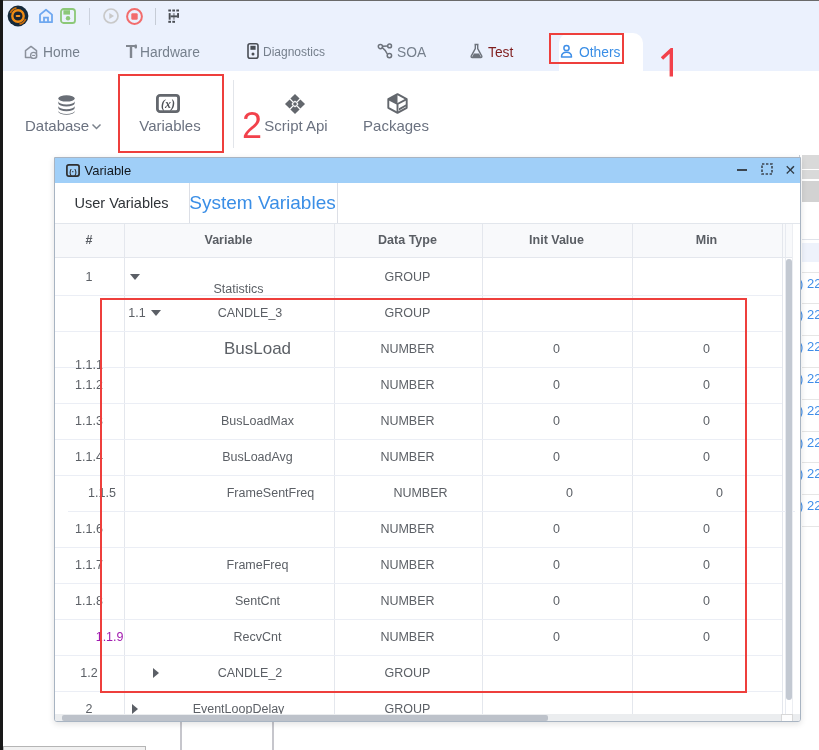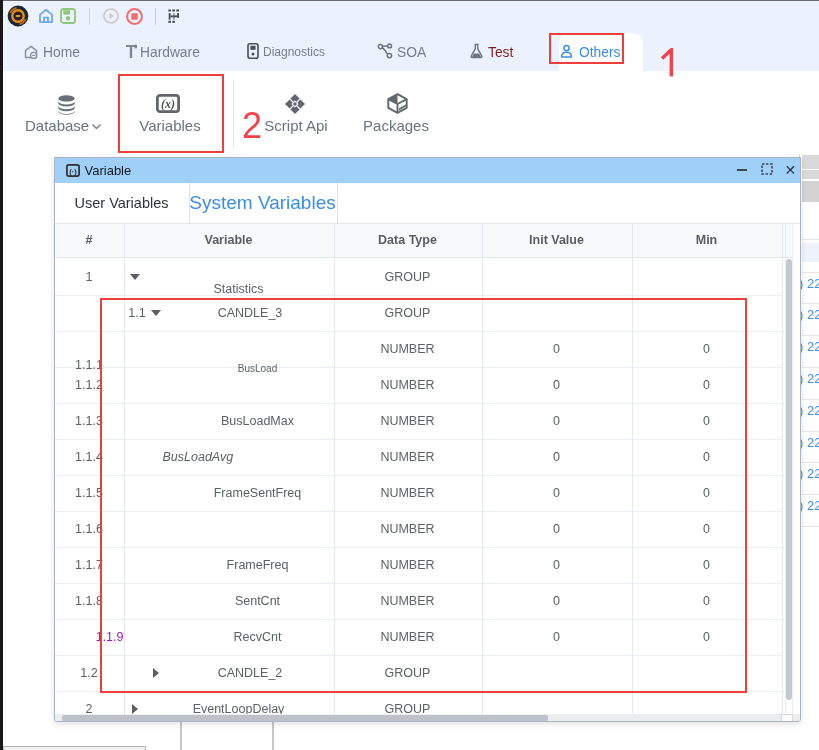--- a/index.html
+++ b/index.html
@@ -246,21 +246,21 @@
     <div style="position:absolute;left:0;top:0;width:69px;height:36px;line-height:36px;text-align:center;font-size:12.5px;color:#5c6066;margin-left:48px;">1.1</div>
     <div style="position:absolute;left:96.5px;top:15px;width:0;height:0;border-left:5px solid transparent;border-right:5px solid transparent;border-top:6px solid #5b5f66;"></div>
     <div style="position:absolute;left:100.5px;top:0;width:190px;height:36px;line-height:36px;text-align:center;font-size:12.5px;color:#5c6066;">CANDLE_3</div>
     <div style="position:absolute;left:279px;top:0;width:148px;height:36px;line-height:36px;text-align:center;font-size:12.5px;color:#5c6066;">GROUP</div>
     <div style="position:absolute;left:427px;top:0;width:150px;height:36px;line-height:36px;text-align:center;font-size:12.5px;color:#5c6066;"></div>
     <div style="position:absolute;left:577px;top:0;width:150px;height:36px;line-height:36px;text-align:center;font-size:12.5px;color:#5c6066;"></div>
   </div>
       <div style="position:absolute;left:0;top:72.0px;width:727px;height:36px;border-bottom:1px solid #ebeef5;">
     <div style="position:absolute;left:0;top:16px;width:69px;height:36px;line-height:36px;text-align:center;font-size:12.5px;color:#5c6066;">1.1.1</div>
 
-    <div style="position:absolute;left:108px;top:0;width:190px;height:36px;line-height:36px;text-align:center;font-size:10px;color:#5c6066;margin-top:20px;">BusLoad</div>
+    <div style="position:absolute;left:108px;top:0;width:190px;height:36px;line-height:36px;text-align:center;font-size:17px;color:#5c6066;">BusLoad</div>
     <div style="position:absolute;left:279px;top:0;width:148px;height:36px;line-height:36px;text-align:center;font-size:12.5px;color:#5c6066;">NUMBER</div>
     <div style="position:absolute;left:427px;top:0;width:150px;height:36px;line-height:36px;text-align:center;font-size:12.5px;color:#5c6066;">0</div>
     <div style="position:absolute;left:577px;top:0;width:150px;height:36px;line-height:36px;text-align:center;font-size:12.5px;color:#5c6066;">0</div>
   </div>
       <div style="position:absolute;left:0;top:108.0px;width:727px;height:36px;border-bottom:1px solid #ebeef5;">
     <div style="position:absolute;left:0;top:0;width:69px;height:36px;line-height:36px;text-align:center;font-size:12.5px;color:#5c6066;">1.1.2</div>
 
     <div style="position:absolute;left:279px;top:0;width:148px;height:36px;line-height:36px;text-align:center;font-size:12.5px;color:#5c6066;">NUMBER</div>
     <div style="position:absolute;left:427px;top:0;width:150px;height:36px;line-height:36px;text-align:center;font-size:12.5px;color:#5c6066;">0</div>
     <div style="position:absolute;left:577px;top:0;width:150px;height:36px;line-height:36px;text-align:center;font-size:12.5px;color:#5c6066;">0</div>
@@ -269,26 +269,26 @@
     <div style="position:absolute;left:0;top:0;width:69px;height:36px;line-height:36px;text-align:center;font-size:12.5px;color:#5c6066;">1.1.3</div>
 
     <div style="position:absolute;left:108px;top:0;width:190px;height:36px;line-height:36px;text-align:center;font-size:12.5px;color:#5c6066;">BusLoadMax</div>
     <div style="position:absolute;left:279px;top:0;width:148px;height:36px;line-height:36px;text-align:center;font-size:12.5px;color:#5c6066;">NUMBER</div>
     <div style="position:absolute;left:427px;top:0;width:150px;height:36px;line-height:36px;text-align:center;font-size:12.5px;color:#5c6066;">0</div>
     <div style="position:absolute;left:577px;top:0;width:150px;height:36px;line-height:36px;text-align:center;font-size:12.5px;color:#5c6066;">0</div>
   </div>
       <div style="position:absolute;left:0;top:180.0px;width:727px;height:36px;border-bottom:1px solid #ebeef5;">
     <div style="position:absolute;left:0;top:0;width:69px;height:36px;line-height:36px;text-align:center;font-size:12.5px;color:#5c6066;">1.1.4</div>
 
-    <div style="position:absolute;left:108px;top:0;width:190px;height:36px;line-height:36px;font-size:12.5px;color:#5c6066;font-style:italic;">BusLoadAvg</div>
-    <div style="position:absolute;left:279px;top:0;width:148px;height:36px;line-height:36px;text-align:center;font-size:12.5px;color:#5c6066;">NUMBER</div>
-    <div style="position:absolute;left:427px;top:0;width:150px;height:36px;line-height:36px;text-align:center;font-size:12.5px;color:#5c6066;">0</div>
-    <div style="position:absolute;left:577px;top:0;width:150px;height:36px;line-height:36px;text-align:center;font-size:12.5px;color:#5c6066;">0</div>
-  </div>
-      <div style="position:absolute;left:0;top:216.0px;width:727px;height:36px;border-bottom:1px solid #ebeef5;">
+    <div style="position:absolute;left:108px;top:0;width:190px;height:36px;line-height:36px;text-align:center;font-size:12.5px;color:#5c6066;">BusLoadAvg</div>
+    <div style="position:absolute;left:279px;top:0;width:148px;height:36px;line-height:36px;text-align:center;font-size:12.5px;color:#5c6066;">NUMBER</div>
+    <div style="position:absolute;left:427px;top:0;width:150px;height:36px;line-height:36px;text-align:center;font-size:12.5px;color:#5c6066;">0</div>
+    <div style="position:absolute;left:577px;top:0;width:150px;height:36px;line-height:36px;text-align:center;font-size:12.5px;color:#5c6066;">0</div>
+  </div>
+      <div style="position:absolute;left:13px;top:216.0px;width:727px;height:36px;border-bottom:1px solid #ebeef5;">
     <div style="position:absolute;left:0;top:0;width:69px;height:36px;line-height:36px;text-align:center;font-size:12.5px;color:#5c6066;">1.1.5</div>
 
     <div style="position:absolute;left:108px;top:0;width:190px;height:36px;line-height:36px;text-align:center;font-size:12.5px;color:#5c6066;">FrameSentFreq</div>
     <div style="position:absolute;left:279px;top:0;width:148px;height:36px;line-height:36px;text-align:center;font-size:12.5px;color:#5c6066;">NUMBER</div>
     <div style="position:absolute;left:427px;top:0;width:150px;height:36px;line-height:36px;text-align:center;font-size:12.5px;color:#5c6066;">0</div>
     <div style="position:absolute;left:577px;top:0;width:150px;height:36px;line-height:36px;text-align:center;font-size:12.5px;color:#5c6066;">0</div>
   </div>
       <div style="position:absolute;left:0;top:252.0px;width:727px;height:36px;border-bottom:1px solid #ebeef5;">
     <div style="position:absolute;left:0;top:0;width:69px;height:36px;line-height:36px;text-align:center;font-size:12.5px;color:#5c6066;">1.1.6</div>
 

